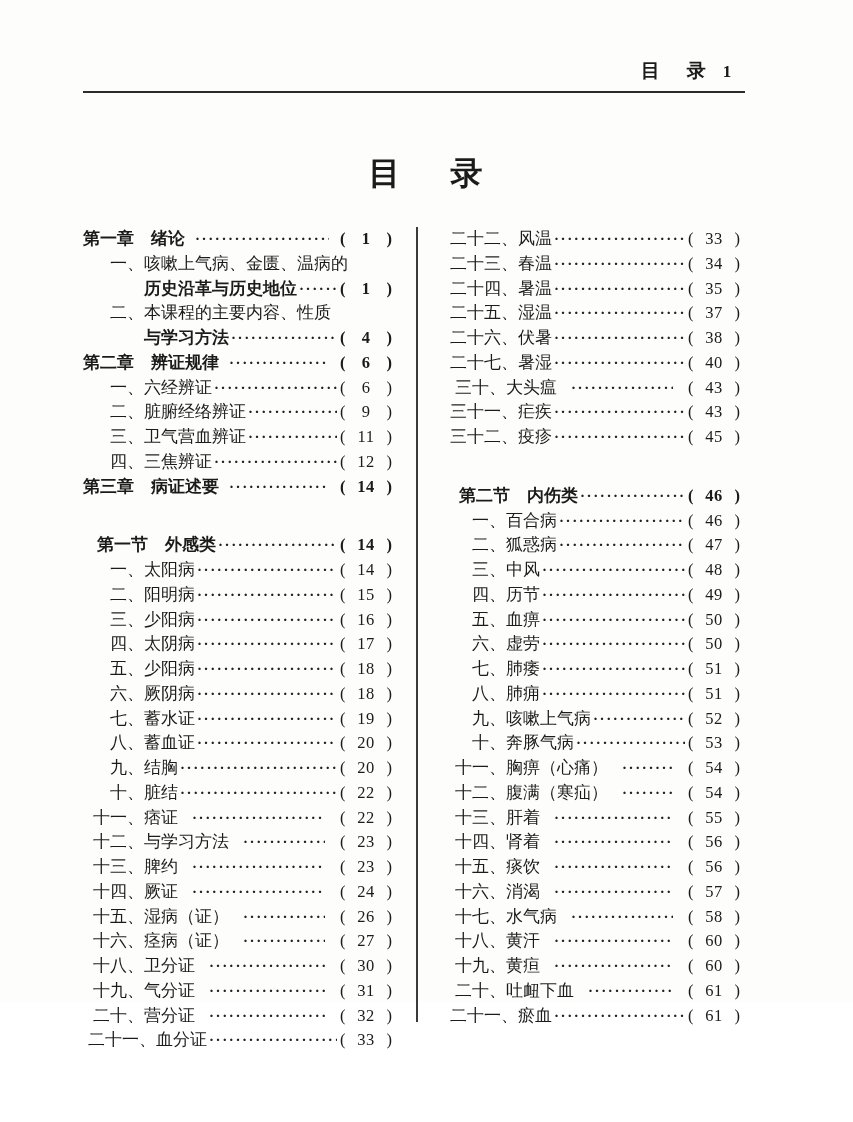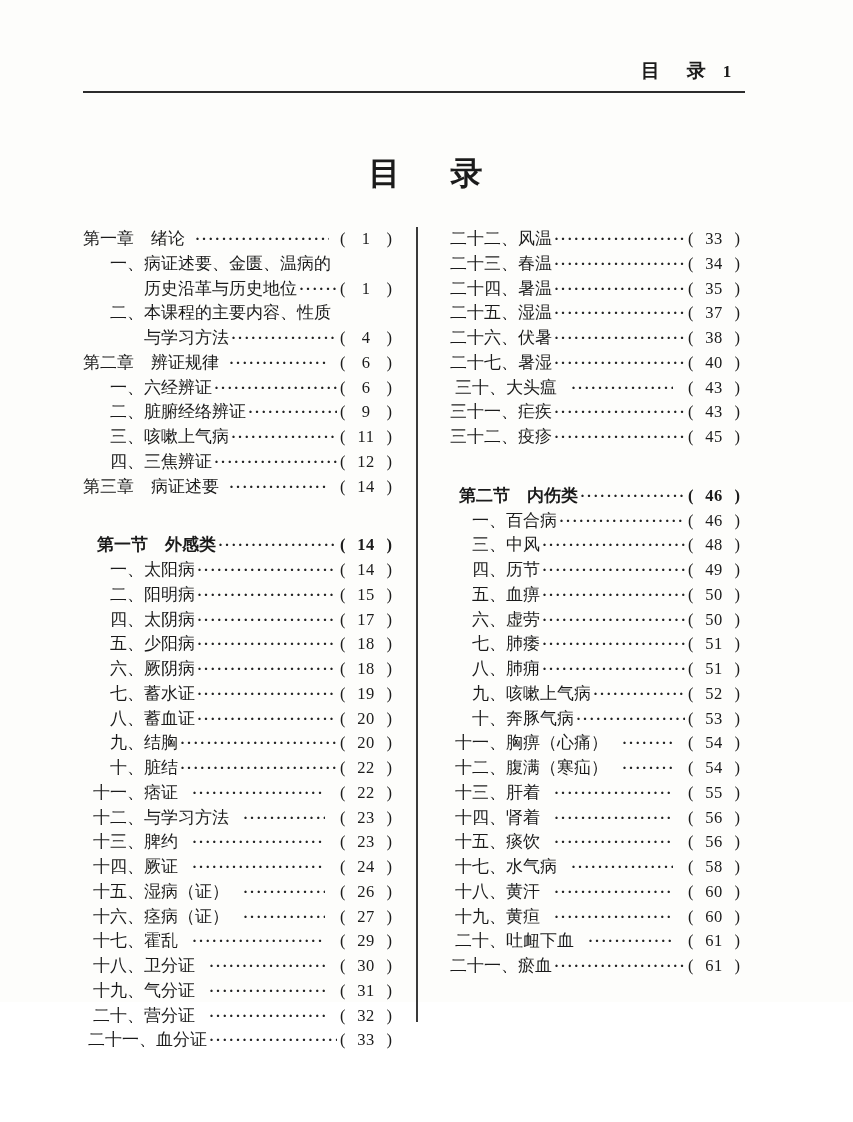--- a/index.html
+++ b/index.html
@@ -74,26 +74,26 @@
   }
   .row {
     display: flex;
     align-items: baseline;
     height: 24.75px;
     line-height: 24.75px;
     font-size: 17px;
     white-space: nowrap;
   }
   .row .label { flex: none; white-space: nowrap; }
-  .row.chapter { font-weight: normal; gap: 8px; }
+  .row.chapter { font-weight: bold; gap: 8px; }
   .row.section { font-weight: bold; padding-left: 14px; margin-top: 34px; }
   .row.n1   { padding-left: 27px; }
   .row.n2   { padding-left: 10px; gap: 12px; }
   .row.n3   { padding-left: 5px; }
-  .row.cont { padding-left: 61px; }
+  .row.cont { padding-left: 61px; font-weight: bold; }
   .leader {
     flex: 1 1 auto;
     overflow: hidden;
     white-space: nowrap;
     margin: 0 3px 0 2px;
     font-weight: bold;
     font-size: 15px;
     color: #222222;
   }
   .leader::after {
@@ -129,21 +129,21 @@
   <div class="toc">
     <div class="col col-left" id="col-left">
         <div class="row chapter">
           <span class="label">第一章　绪论</span>
           <span class="leader"></span>
           <span class="pageno">
             <span class="num">1</span>
           </span>
         </div>
         <div class="row n1">
-          <span class="label">一、病证述要、金匮、温病的</span>
+          <span class="label">一、咳嗽上气病、金匮、温病的</span>
         </div>
         <div class="row cont">
           <span class="label">历史沿革与历史地位</span>
           <span class="leader"></span>
           <span class="pageno">
             <span class="num">1</span>
           </span>
         </div>
         <div class="row n1">
           <span class="label">二、本课程的主要内容、性质</span>
@@ -170,21 +170,21 @@
           </span>
         </div>
         <div class="row n1">
           <span class="label">二、脏腑经络辨证</span>
           <span class="leader"></span>
           <span class="pageno">
             <span class="num">9</span>
           </span>
         </div>
         <div class="row n1">
-          <span class="label">三、咳嗽上气病</span>
+          <span class="label">三、卫气营血辨证</span>
           <span class="leader"></span>
           <span class="pageno">
             <span class="num">11</span>
           </span>
         </div>
         <div class="row n1">
           <span class="label">四、三焦辨证</span>
           <span class="leader"></span>
           <span class="pageno">
             <span class="num">12</span>
@@ -212,20 +212,27 @@
           </span>
         </div>
         <div class="row n1">
           <span class="label">二、阳明病</span>
           <span class="leader"></span>
           <span class="pageno">
             <span class="num">15</span>
           </span>
         </div>
         <div class="row n1">
+          <span class="label">三、少阳病</span>
+          <span class="leader"></span>
+          <span class="pageno">
+            <span class="num">16</span>
+          </span>
+        </div>
+        <div class="row n1">
           <span class="label">四、太阴病</span>
           <span class="leader"></span>
           <span class="pageno">
             <span class="num">17</span>
           </span>
         </div>
         <div class="row n1">
           <span class="label">五、少阳病</span>
           <span class="leader"></span>
           <span class="pageno">
@@ -300,27 +307,20 @@
           <span class="leader"></span>
           <span class="pageno">
             <span class="num">26</span>
           </span>
         </div>
         <div class="row n2">
           <span class="label">十六、痉病（证）</span>
           <span class="leader"></span>
           <span class="pageno">
             <span class="num">27</span>
-          </span>
-        </div>
-        <div class="row n2">
-          <span class="label">十七、霍乱</span>
-          <span class="leader"></span>
-          <span class="pageno">
-            <span class="num">29</span>
           </span>
         </div>
         <div class="row n2">
           <span class="label">十八、卫分证</span>
           <span class="leader"></span>
           <span class="pageno">
             <span class="num">30</span>
           </span>
         </div>
         <div class="row n2">
@@ -418,20 +418,27 @@
           </span>
         </div>
         <div class="row n1">
           <span class="label">一、百合病</span>
           <span class="leader"></span>
           <span class="pageno">
             <span class="num">46</span>
           </span>
         </div>
         <div class="row n1">
+          <span class="label">二、狐惑病</span>
+          <span class="leader"></span>
+          <span class="pageno">
+            <span class="num">47</span>
+          </span>
+        </div>
+        <div class="row n1">
           <span class="label">三、中风</span>
           <span class="leader"></span>
           <span class="pageno">
             <span class="num">48</span>
           </span>
         </div>
         <div class="row n1">
           <span class="label">四、历节</span>
           <span class="leader"></span>
           <span class="pageno">
@@ -506,20 +513,27 @@
           <span class="leader"></span>
           <span class="pageno">
             <span class="num">56</span>
           </span>
         </div>
         <div class="row n2">
           <span class="label">十五、痰饮</span>
           <span class="leader"></span>
           <span class="pageno">
             <span class="num">56</span>
+          </span>
+        </div>
+        <div class="row n2">
+          <span class="label">十六、消渴</span>
+          <span class="leader"></span>
+          <span class="pageno">
+            <span class="num">57</span>
           </span>
         </div>
         <div class="row n2">
           <span class="label">十七、水气病</span>
           <span class="leader"></span>
           <span class="pageno">
             <span class="num">58</span>
           </span>
         </div>
         <div class="row n2">

